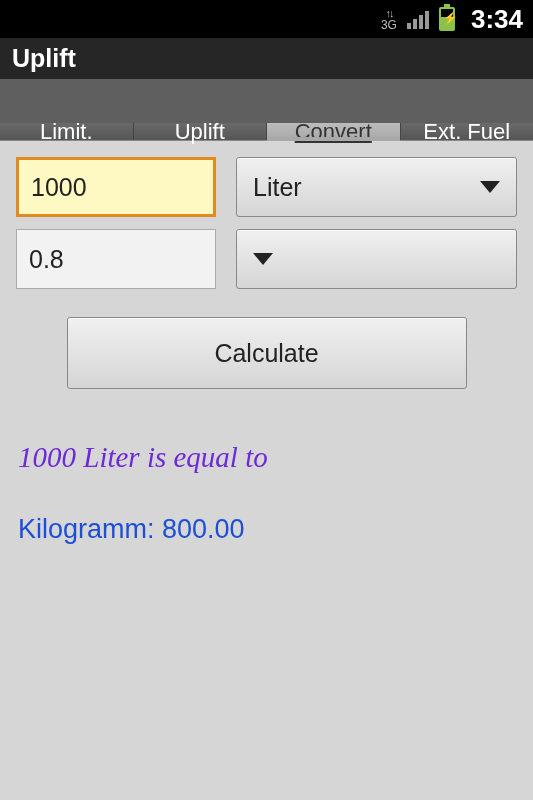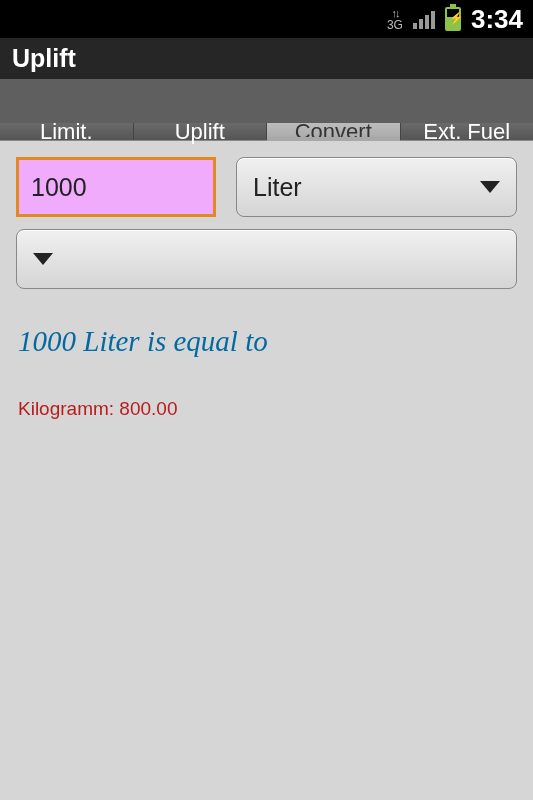--- a/index.html
+++ b/index.html
@@ -58,20 +58,21 @@
   .statusbar .battery .fill{
     width:100%; height:60%; background:#8bc34a;
   }
   .statusbar .battery .bolt{
     position:absolute; top:2px; left:2px; font-size:12px; color:#000;
   }
   .statusbar .time {
     font-size: 26px;
     font-weight: bold;
     color: #fff;
+    margin-left: 6px;
   }
 
   .titlebar {
     background: #262626;
     color: #fff;
     font-size: 25px;
     font-weight: bold;
     padding: 6px 12px;
   }
 
@@ -91,56 +92,57 @@
     border-right: 1px solid #444;
     background: linear-gradient(#6a6a6a,#555);
     cursor: pointer;
     position: relative;
     margin-top: 44px;
   }
   .tab:last-child { border-right: none; text-align: right; }
   .tab.active {
     background: linear-gradient(#bcbcbc,#a8a8a8);
     color: #333;
+    text-decoration: underline;
   }
   .tab.active::after{
     content:"";
     position:absolute;
     bottom:-1px;left:0;right:0;height:4px;
     background:#a8a8a8;
   }
 
   .content {
     padding: 16px;
   }
   .row {
     display: flex;
     gap: 20px;
     margin-bottom: 12px;
     align-items: stretch;
   }
   .textfield {
     width: 200px;
     height: 60px;
-    background: #f0abfc;
+    background: #fef9c3;
     border: 3px solid #e08a1f;
     font-size: 25px;
     padding: 0 12px;
     color: #222;
   }
   .textfield.secondary {
     border: 1px solid #aaa;
     background: #f2f2f2;
   }
   .dropdown {
     flex: 1;
     height: 60px;
     background: linear-gradient(#f0f0f0,#d5d5d5);
     border: 1px solid #888;
-    border-radius: 8px;
+    border-radius: 3px;
     display: flex;
     align-items: center;
     justify-content: space-between;
     padding: 0 16px;
     font-size: 25px;
     color: #222;
     cursor: pointer;
     box-shadow: inset 0 1px 0 #fff;
   }
   .dropdown .caret {
@@ -161,31 +163,31 @@
     background: linear-gradient(#f0f0f0,#d5d5d5);
     border: 1px solid #888;
     border-radius: 3px;
     font-size: 25px;
     color:#222;
     cursor:pointer;
     box-shadow: inset 0 1px 0 #fff;
   }
 
   .eqline {
-    margin-top: 36px;
+    margin-top: 52px;
     font-size: 29px;
     font-style: italic;
     font-family: Georgia, 'Times New Roman', serif;
-    color: #0369a1;
+    color: #6d28d9;
     padding: 0 2px;
   }
   .resline {
     margin-top: 40px;
-    font-size: 19px;
-    color:#b91c1c;
+    font-size: 27px;
+    color:#1d4ed8;
     padding: 0 2px;
   }
   .resline + .resline { margin-top: 30px; }
 </style>
 </head>
 <body>
 
 <div class="statusbar">
   <div class="icon3g">
     <span class="arrows">↑↓</span>
@@ -217,22 +219,26 @@
 
   <div class="row">
     <input class="textfield" value="1000" style="">
     <div class="dropdown">
       <span>Liter</span>
       <span class="caret"></span>
     </div>
   </div>
 
   <div class="row">
+    <input class="textfield secondary" value="0.8" style="">
     <div class="dropdown">
       <span class="caret"></span>
     </div>
   </div>
 
+  <div class="calcwrap">
+    <button class="calc-btn">Calculate</button>
+  </div>
 
   <div class="eqline">1000 Liter is equal to</div>
   <div class="resline">Kilogramm: 800.00</div>
 
 </div>
 
 </body></html>

